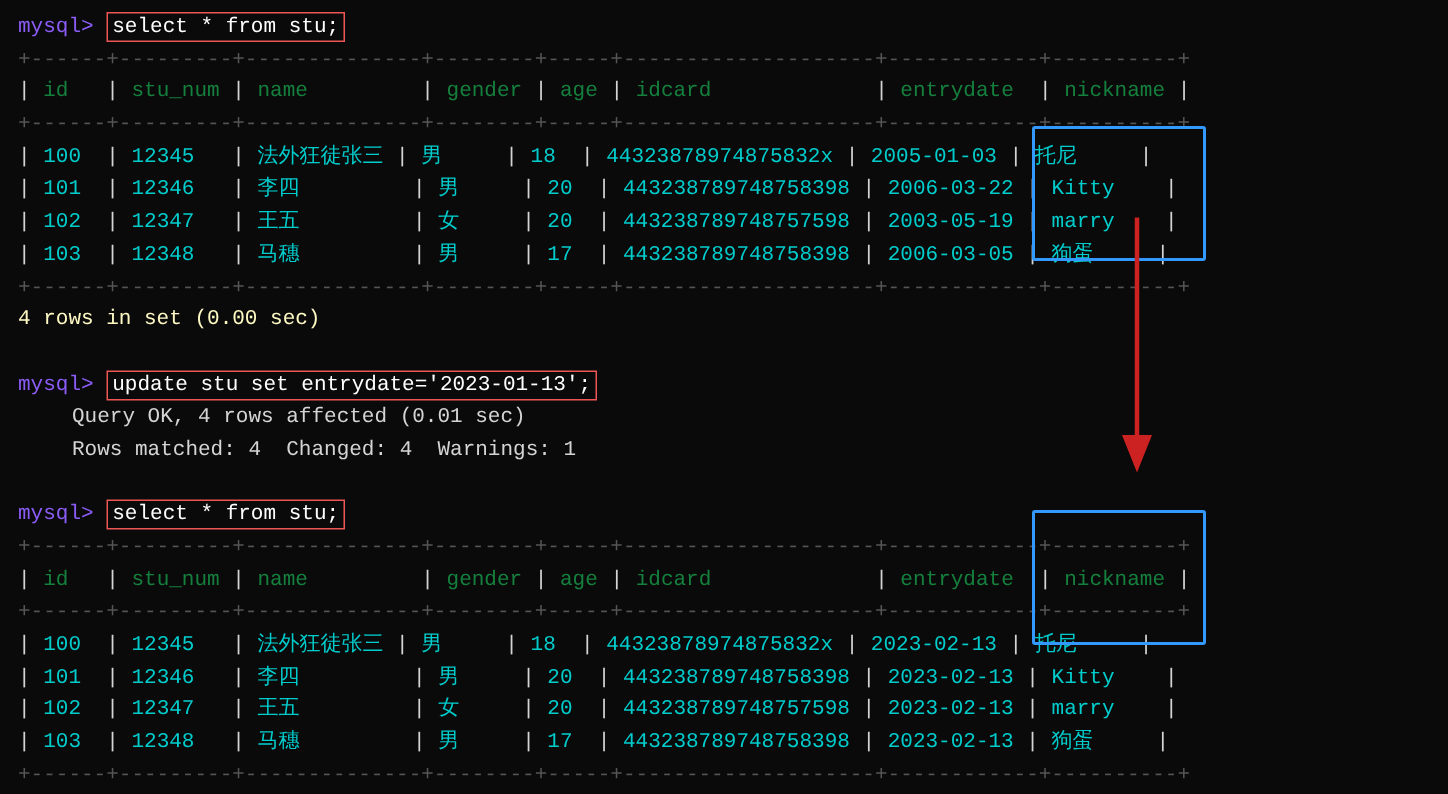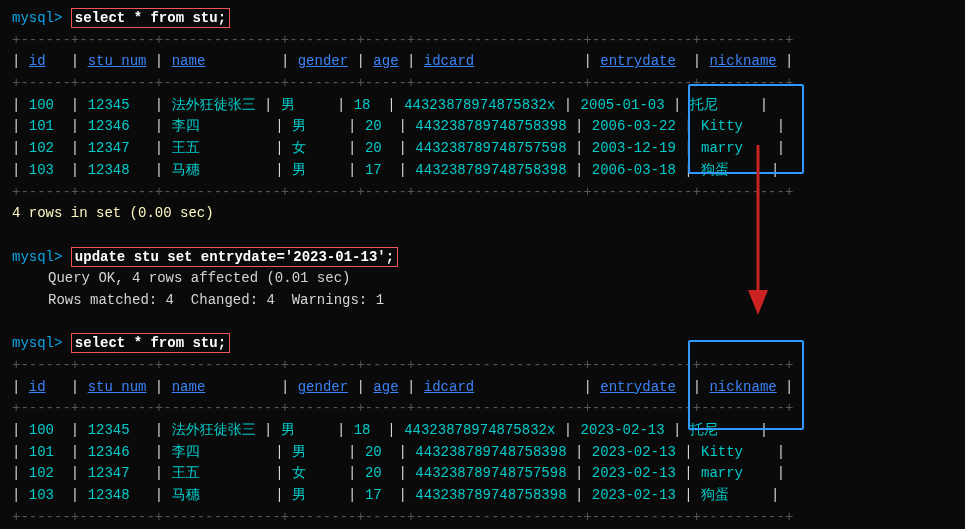--- a/index.html
+++ b/index.html
@@ -11,31 +11,30 @@
       width: 965px;
       min-height: 529px;
       overflow: hidden;
       position: relative;
     }
     .terminal {
       padding: 8px 12px;
       line-height: 1.55;
     }
     .prompt {
-      color: #0ea5e9;
+      color: #8b5cf6;
     }
     .command-box {
       display: inline;
       border: 1.5px solid #e55;
       padding: 1px 3px;
       color: #ffffff;
       background: transparent;
-      font-weight: bold;
     }
-    .col-green { color: #3b82f6; text-decoration: underline; }
+    .col-green { color: #15803d; }
     .col-cyan { color: #00cccc; }
     .divider-line {
       color: #555;
       letter-spacing: 0px;
       font-family: 'Courier New', monospace;
     }
     .highlight-box {
       position: absolute;
       border: 2px solid #3399ff;
       pointer-events: none;
@@ -52,22 +51,22 @@
 
   <span class="line"><span class="prompt">mysql&gt;</span> <span class="command-box">select * from stu;</span></span>
 
   <span class="line divider-line">+------+---------+--------------+--------+-----+--------------------+------------+----------+</span>
 
   <span class="line">| <span class="col-green">id</span>   | <span class="col-green">stu_num</span> | <span class="col-green">name</span>         | <span class="col-green">gender</span> | <span class="col-green">age</span> | <span class="col-green">idcard</span>             | <span class="col-green">entrydate</span>  | <span class="col-green">nickname</span> |</span>
   <span class="line divider-line">+------+---------+--------------+--------+-----+--------------------+------------+----------+</span>
 
   <span class="line">| <span class="col-cyan">100</span>  | <span class="col-cyan">12345</span>   | <span class="col-cyan">法外狂徒张三</span> | <span class="col-cyan">男</span>     | <span class="col-cyan">18</span>  | <span class="col-cyan">44323878974875832x</span> | <span class="col-cyan">2005-01-03</span> | <span class="col-cyan">托尼</span>     |</span>
   <span class="line">| <span class="col-cyan">101</span>  | <span class="col-cyan">12346</span>   | <span class="col-cyan">李四</span>         | <span class="col-cyan">男</span>     | <span class="col-cyan">20</span>  | <span class="col-cyan">443238789748758398</span> | <span class="col-cyan">2006-03-22</span> | <span class="col-cyan">Kitty</span>    |</span>
-  <span class="line">| <span class="col-cyan">102</span>  | <span class="col-cyan">12347</span>   | <span class="col-cyan">王五</span>         | <span class="col-cyan">女</span>     | <span class="col-cyan">20</span>  | <span class="col-cyan">443238789748757598</span> | <span class="col-cyan">2003-12-19</span> | <span class="col-cyan">marry</span>    |</span>
-  <span class="line">| <span class="col-cyan">103</span>  | <span class="col-cyan">12348</span>   | <span class="col-cyan">马穗</span>         | <span class="col-cyan">男</span>     | <span class="col-cyan">17</span>  | <span class="col-cyan">443238789748758398</span> | <span class="col-cyan">2006-03-18</span> | <span class="col-cyan">狗蛋</span>     |</span>
+  <span class="line">| <span class="col-cyan">102</span>  | <span class="col-cyan">12347</span>   | <span class="col-cyan">王五</span>         | <span class="col-cyan">女</span>     | <span class="col-cyan">20</span>  | <span class="col-cyan">443238789748757598</span> | <span class="col-cyan">2003-05-19</span> | <span class="col-cyan">marry</span>    |</span>
+  <span class="line">| <span class="col-cyan">103</span>  | <span class="col-cyan">12348</span>   | <span class="col-cyan">马穗</span>         | <span class="col-cyan">男</span>     | <span class="col-cyan">17</span>  | <span class="col-cyan">443238789748758398</span> | <span class="col-cyan">2006-03-05</span> | <span class="col-cyan">狗蛋</span>     |</span>
   <span class="line divider-line">+------+---------+--------------+--------+-----+--------------------+------------+----------+</span>
   <span class="line info-line">4 rows in set (0.00 sec)</span>
 
   <span class="line">&nbsp;</span>
 
   <span class="line"><span class="prompt">mysql&gt;</span> <span class="command-box">update stu set entrydate='2023-01-13';</span></span>
   <span class="line ok-line">Query OK, 4 rows affected (0.01 sec)</span>
   <span class="line ok-line">Rows matched: 4  Changed: 4  Warnings: 1</span>
 
   <span class="line">&nbsp;</span>

